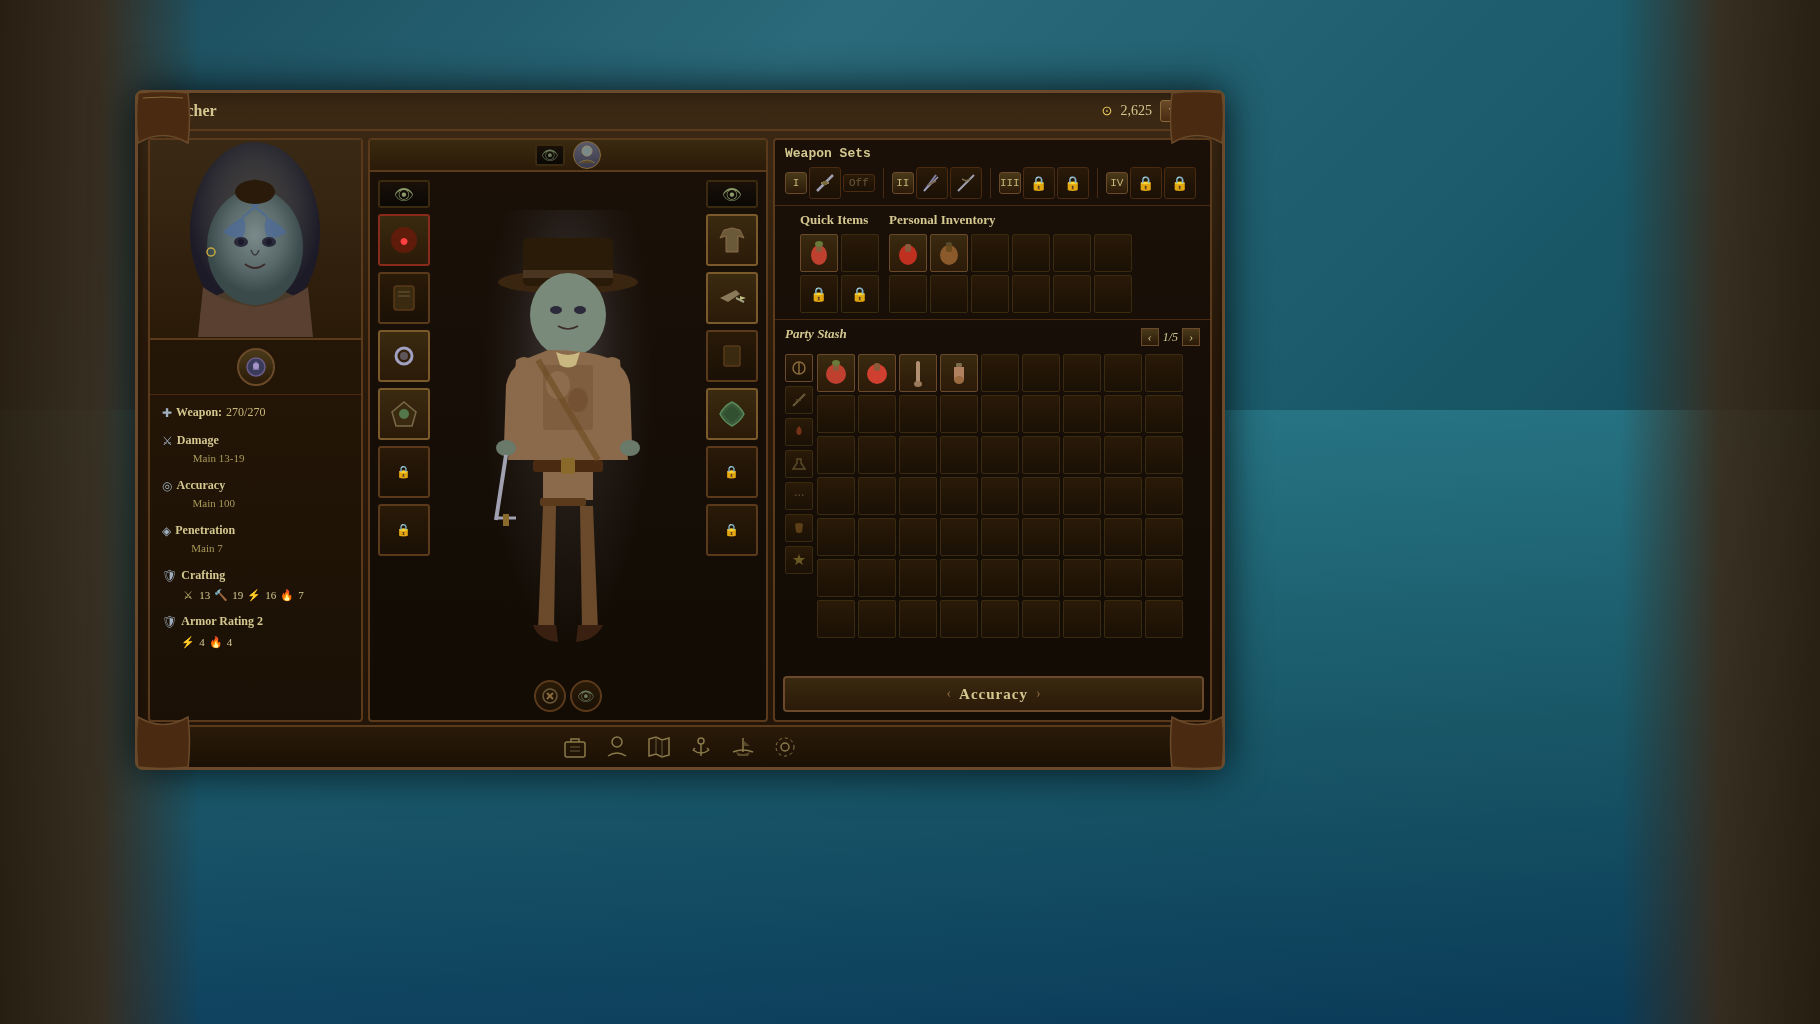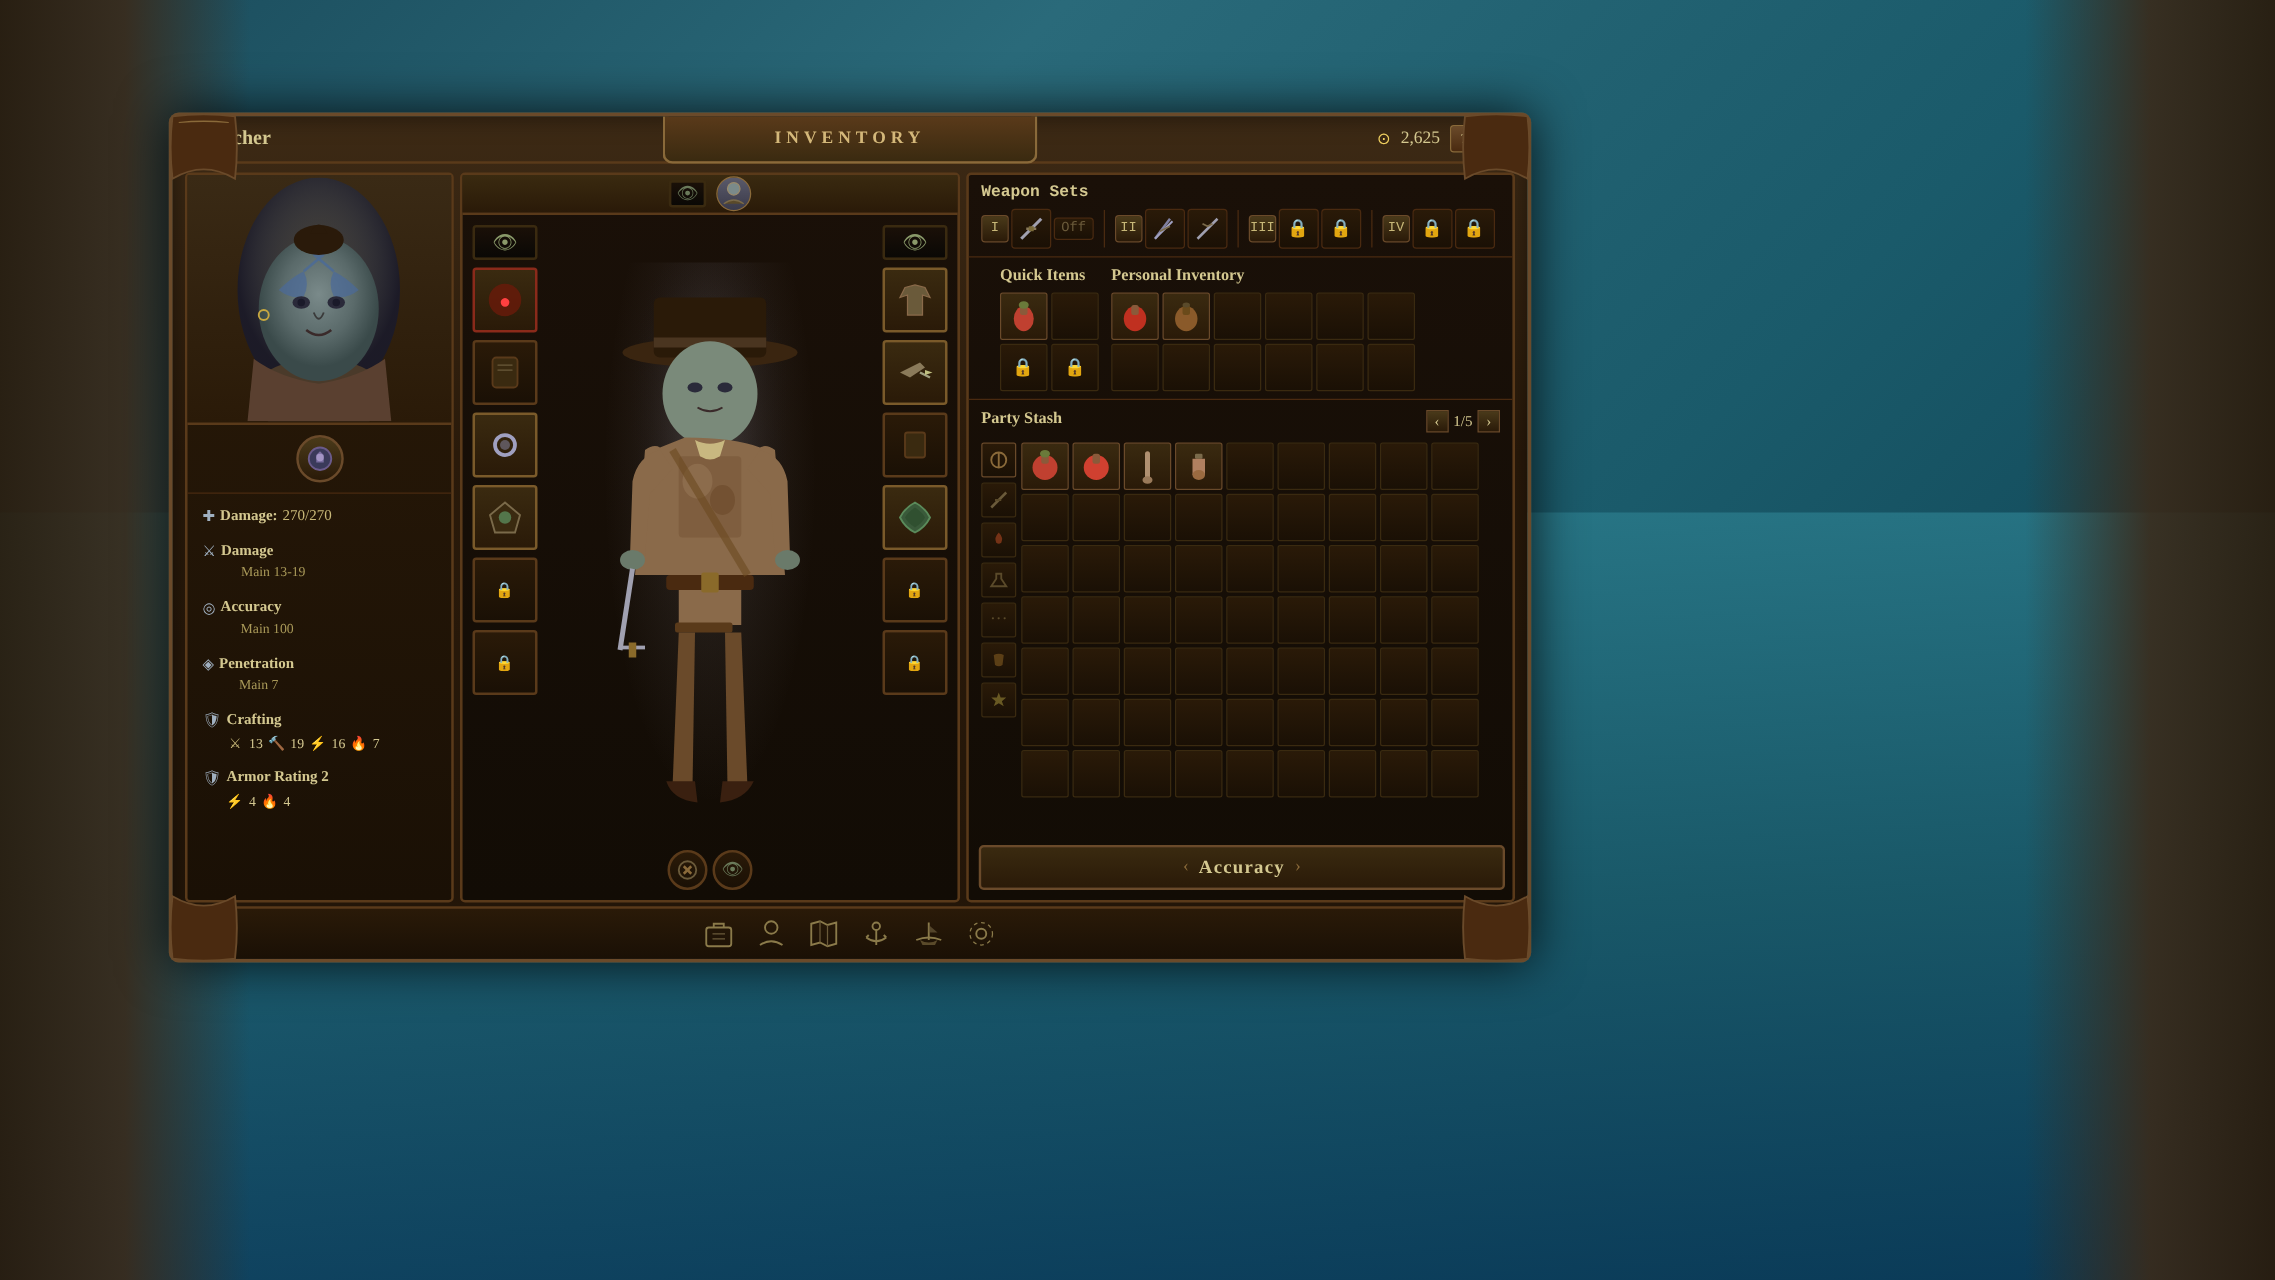--- a/index.html
+++ b/index.html
@@ -515,20 +515,21 @@
     }
 
     .inv-cell.has-item {
       background: linear-gradient(180deg, #3a2a10 0%, #2a1a08 100%);
       border-color: #6a4a2a;
     }
 
     
     .stash-section {
       padding: 6px 10px;
+      font-style: italic;
     }
 
     .stash-header {
       display: flex;
       align-items: center;
       justify-content: space-between;
       margin-bottom: 6px;
     }
 
     .stash-nav {
@@ -679,23 +680,20 @@
     <svg viewBox="0 0 60 60">
         <path d="M5,5 Q30,2 55,5 Q58,30 55,55 Q30,40 5,55 Q2,30 5,5Z" fill="#4a2a10" stroke="#6a4a2a" stroke-width="1.5"></path>
       </svg>
   </div>
   <div class="corner corner-br">
     <svg viewBox="0 0 60 60">
         <path d="M5,5 Q30,2 55,5 Q58,30 55,55 Q30,40 5,55 Q2,30 5,5Z" fill="#4a2a10" stroke="#6a4a2a" stroke-width="1.5"></path>
       </svg>
   </div>
 
-  <div class="panel-title-bar">
-    <span>INVENTORY</span>
-  </div>
 
   <div class="panel-top-bar">
     <span class="character-name">Watcher</span>
     <div class="top-right-controls">
       <span class="gold-icon">⊙</span>
       <span>2,625</span>
       <div class="top-btn">?</div>
       <div class="top-btn">✕</div>
     </div>
   </div>
@@ -751,21 +749,21 @@
           <circle cx="11" cy="11" r="9" fill="#3a3a5a" stroke="#6a5a8a" stroke-width="1.5"></circle>
           <path d="M8,8 L11,5 L14,8 L14,14 L8,14Z" fill="#8a7ab0" opacity="0.8"></path>
           <circle cx="11" cy="10" r="3" fill="#c0b0e0" opacity="0.6"></circle>
         </svg>
       </div>
     </div>
 
     <div class="char-stats">
       <div class="stat-row">
         <span class="stat-icon">✚</span>
-        <span class="stat-label">Damage:</span>
+        <span class="stat-label">Weapon:</span>
         <span class="stat-value">270/270</span>
       </div>
 
       <div style="height:4px"></div>
       <div class="stat-row">
         <span class="stat-icon">⚔</span>
         <div>
           <div class="stat-label">Damage</div>
           <div class="stat-sub">Main 13-19</div>
         </div>

